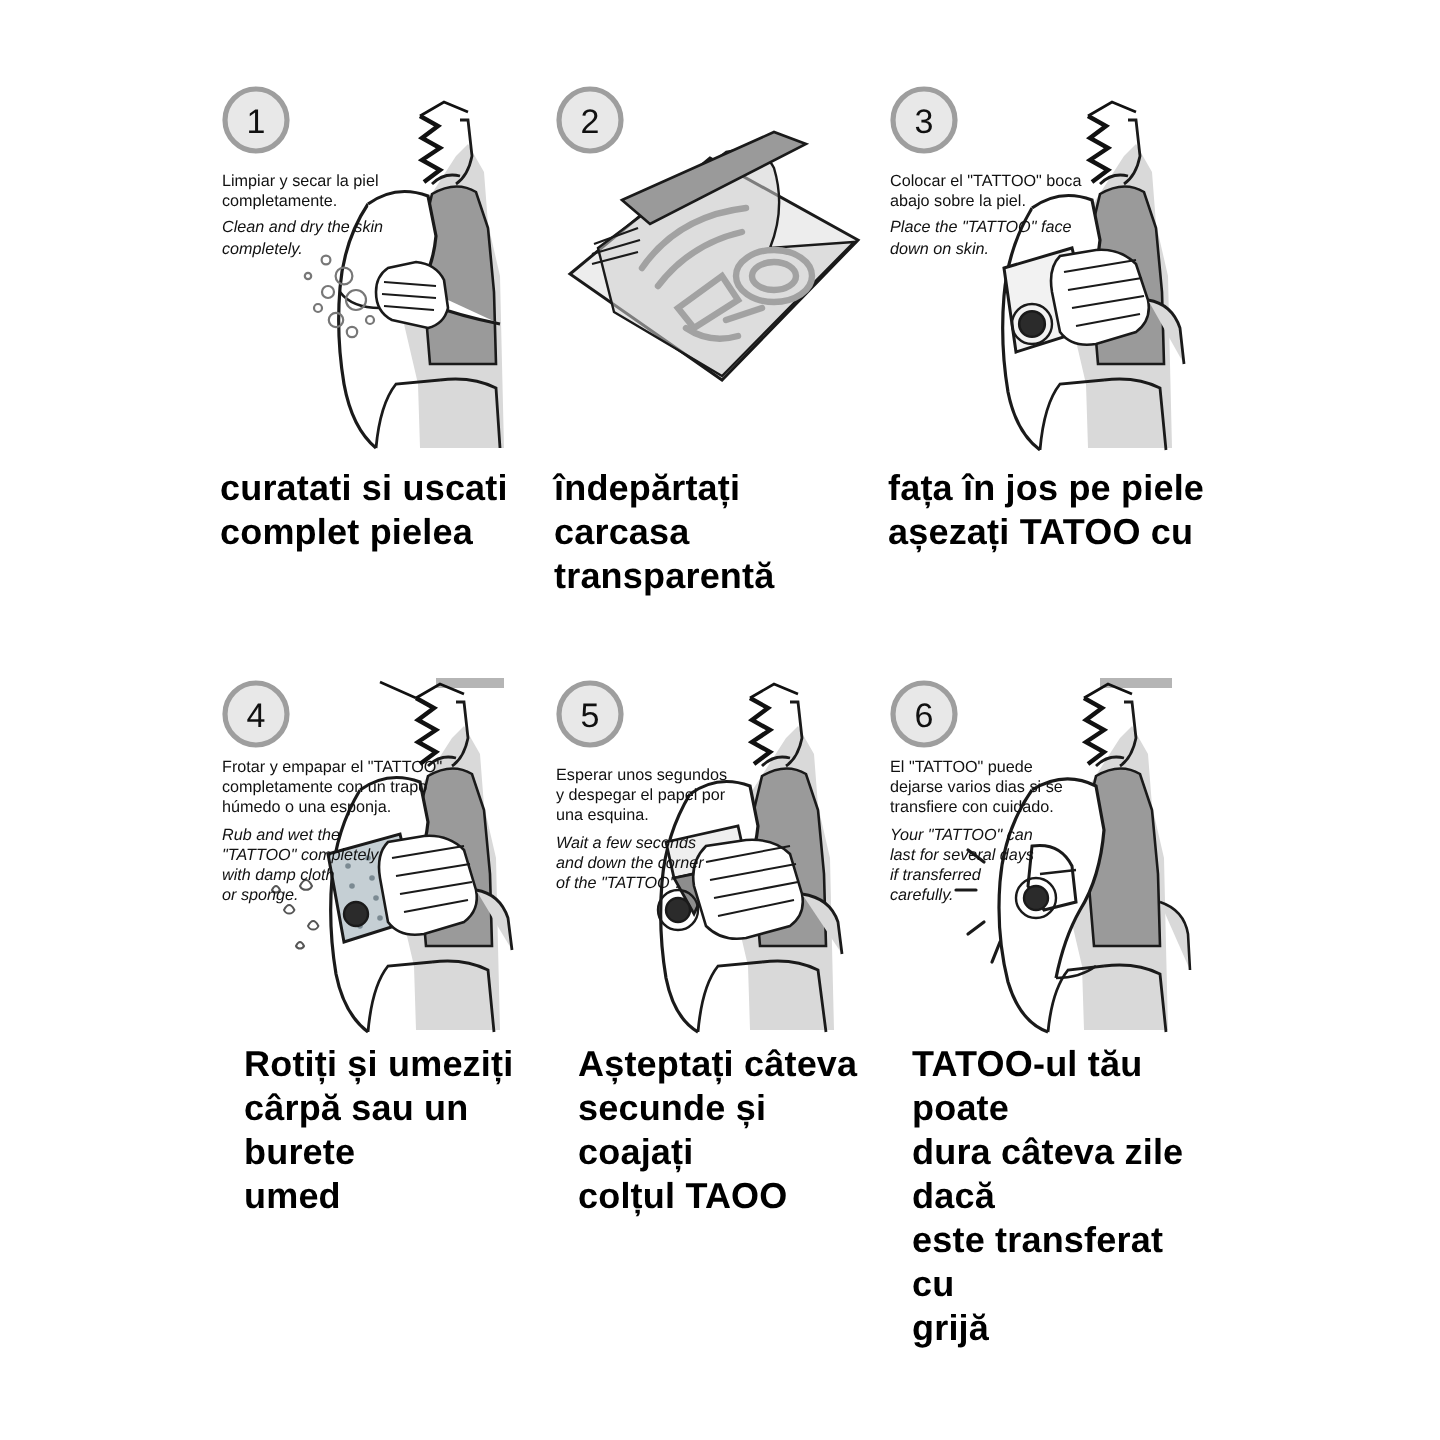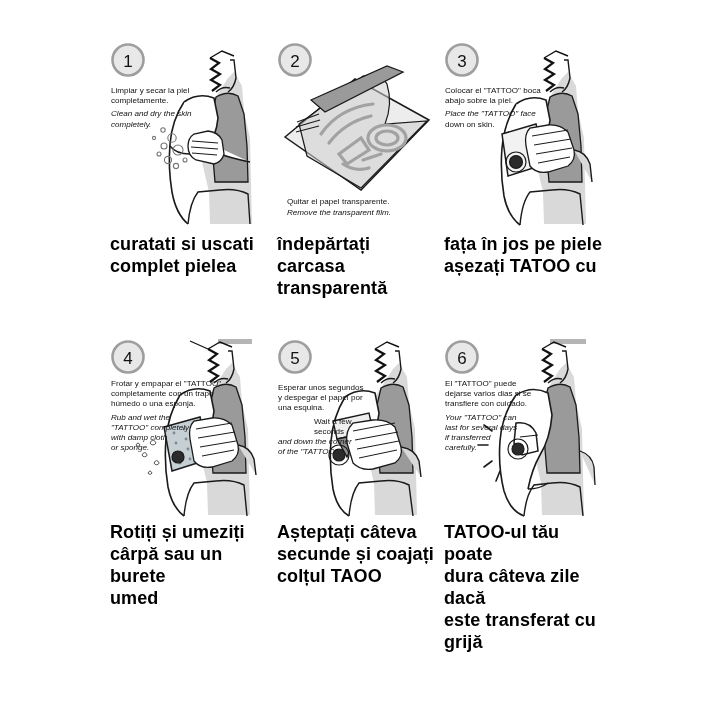--- a/index.html
+++ b/index.html
@@ -58,21 +58,21 @@
     font-size: 18px;
     line-height: 22px;
     color: #000000;
     letter-spacing: 0.1px;
   }
 
   
   .illus-2 { height: 185px; }
 
   .row-2 .illus { height: 178px; }
-  .row-2 .caption-ro { margin-top: 4px; }
+  .row-2 .caption-ro { margin-top: 4px; margin-left: 12px; }
 </style>
 </head>
 <body>
 
 <div class="sheet">
   <div class="grid">
 
     <div class="row">
 
       <div class="panel">
@@ -152,24 +152,20 @@
               <path d="M62 112 L84 96 L92 108 L70 122 Z"></path>
               <ellipse cx="110" cy="96" rx="19" ry="13"></ellipse>
               <ellipse cx="110" cy="96" rx="11" ry="7"></ellipse>
               <path d="M86 118 L104 112"></path>
               <path d="M66 122 Q78 130 92 126"></path>
             </g>
 
             <circle cx="18" cy="18" r="15.5" fill="#e8e8e8" stroke="#9e9e9e" stroke-width="2.6"></circle>
             <text x="18" y="24.5" text-anchor="middle" font-family="Liberation Sans, sans-serif" font-size="17" fill="#111">2</text>
           </svg>
-          <div class="txt" style="position:absolute;left:10px;top:155px;width:155px;font-size:8.1px;line-height:10.6px;color:#111;">
-            <div>Quitar el papel transparente.</div>
-            <div style="font-style:italic;">Remove the transparent film.</div>
-          </div>
         </div>
         <div class="caption-ro">
           <div>îndepărtați carcasa</div>
           <div>transparentă</div>
         </div>
       </div>
 
       <div class="panel">
         <div class="illus">
           <svg width="163" height="185" viewBox="0 0 163 185">
@@ -198,21 +194,21 @@
             <path d="M130 108 Q142 110 146 122 L148 140" fill="#d9d9d9" stroke="#1a1a1a" stroke-width="1.4"></path>
             <path d="M76 183 Q78 160 86 150 L108 148" fill="none" stroke="#1a1a1a" stroke-width="1.4"></path>
             <path d="M108 148 Q124 146 136 152 L139 183" fill="none" stroke="#1a1a1a" stroke-width="1.4"></path>
             <circle cx="18" cy="18" r="15.5" fill="#e8e8e8" stroke="#9e9e9e" stroke-width="2.6"></circle>
             <text x="18" y="24.5" text-anchor="middle" font-family="Liberation Sans, sans-serif" font-size="17" fill="#111">3</text>
           </svg>
           <div class="txt" style="position:absolute;left:1px;top:44px;width:105px;font-size:8.1px;line-height:10.2px;color:#111;">
             <div>Colocar  el "TATTOO" boca</div>
             <div>abajo sobre la piel.</div>
             <div style="font-style:italic;margin-top:3px;">Place the "TATTOO" face</div>
-            <div style="">down on skin.</div>
+            <div style="font-style:italic;">down on skin.</div>
           </div>
         </div>
         <div class="caption-ro">
           <div>fața în jos pe piele</div>
           <div>așezați TATOO cu</div>
         </div>
       </div>
 
     </div>
 
@@ -318,21 +314,21 @@
             <path d="M124 108 Q138 110 142 122 L144 138" fill="#d9d9d9" stroke="#1a1a1a" stroke-width="1.4"></path>
             <path d="M72 177 Q74 154 82 144 L104 142" fill="none" stroke="#1a1a1a" stroke-width="1.4"></path>
             <path d="M104 142 Q120 140 132 146 L136 177" fill="none" stroke="#1a1a1a" stroke-width="1.4"></path>
             <circle cx="18" cy="18" r="15.5" fill="#e8e8e8" stroke="#9e9e9e" stroke-width="2.6"></circle>
             <text x="18" y="24.5" text-anchor="middle" font-family="Liberation Sans, sans-serif" font-size="17" fill="#111">5</text>
           </svg>
           <div class="txt" style="position:absolute;left:1px;top:44px;width:100px;font-size:8.1px;line-height:10.2px;color:#111;">
             <div>Esperar unos segundos</div>
             <div>y despegar el papel por</div>
             <div>una esquina.</div>
-            <div style="margin-top:3px;margin-left:36px;">Wait a few seconds</div>
+            <div style="font-style:italic;margin-top:3px;">Wait a few seconds</div>
             <div style="font-style:italic;">and down the corner</div>
             <div style="font-style:italic;">of the "TATTOO".</div>
           </div>
         </div>
         <div class="caption-ro">
           <div>Așteptați câteva</div>
           <div>secunde și coajați</div>
           <div>colțul TAOO</div>
         </div>
       </div>

